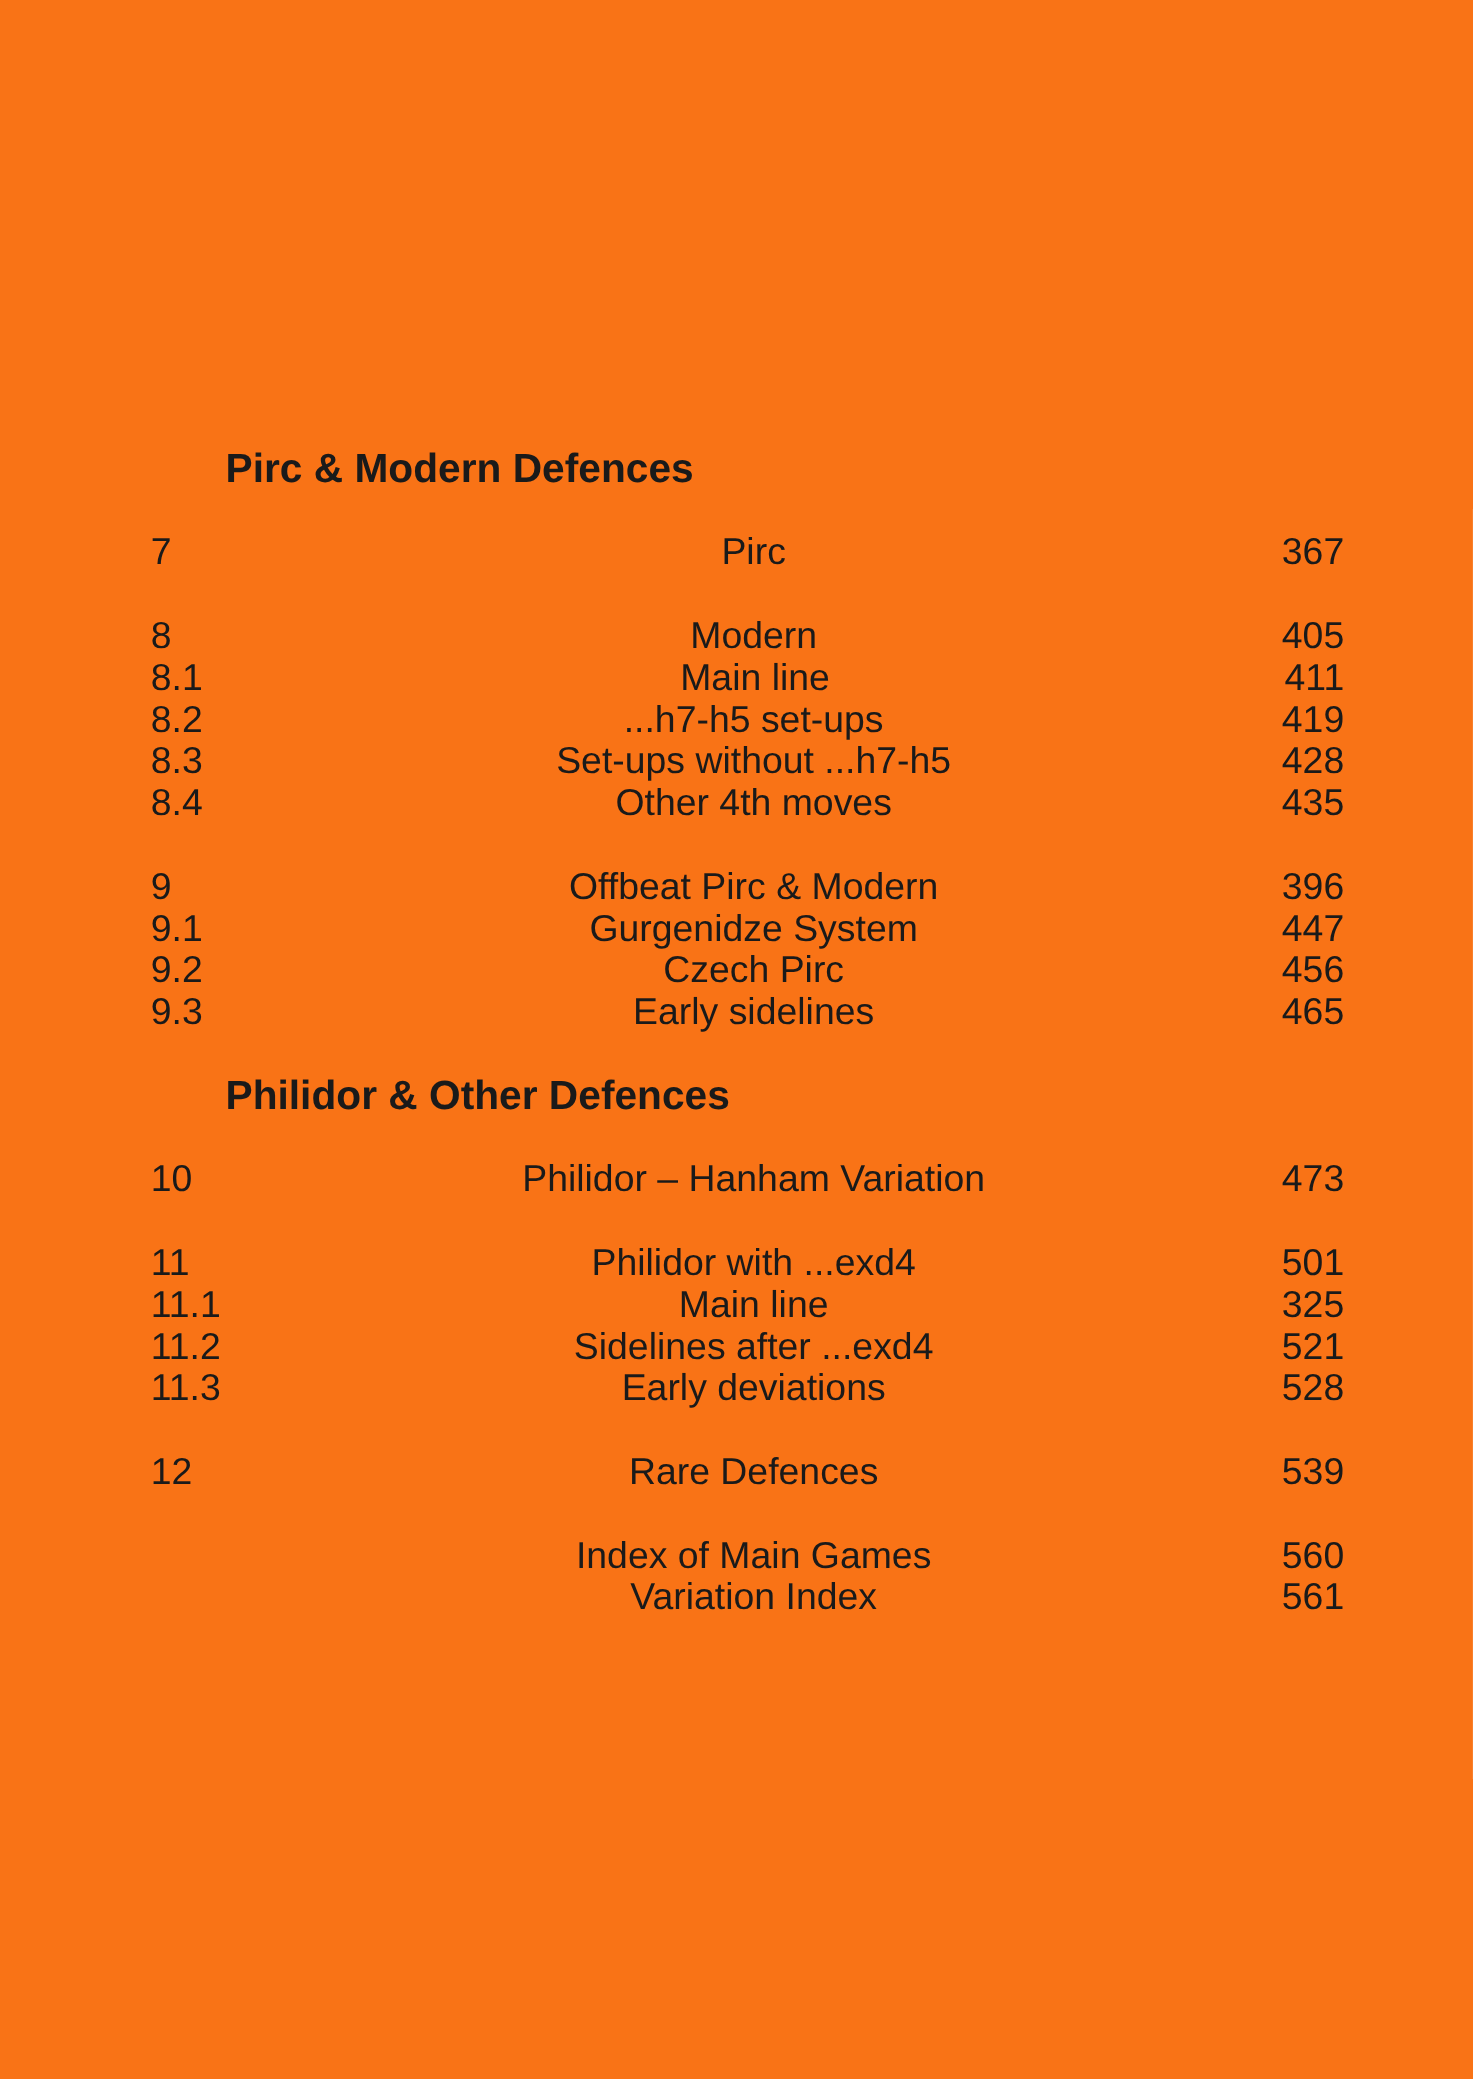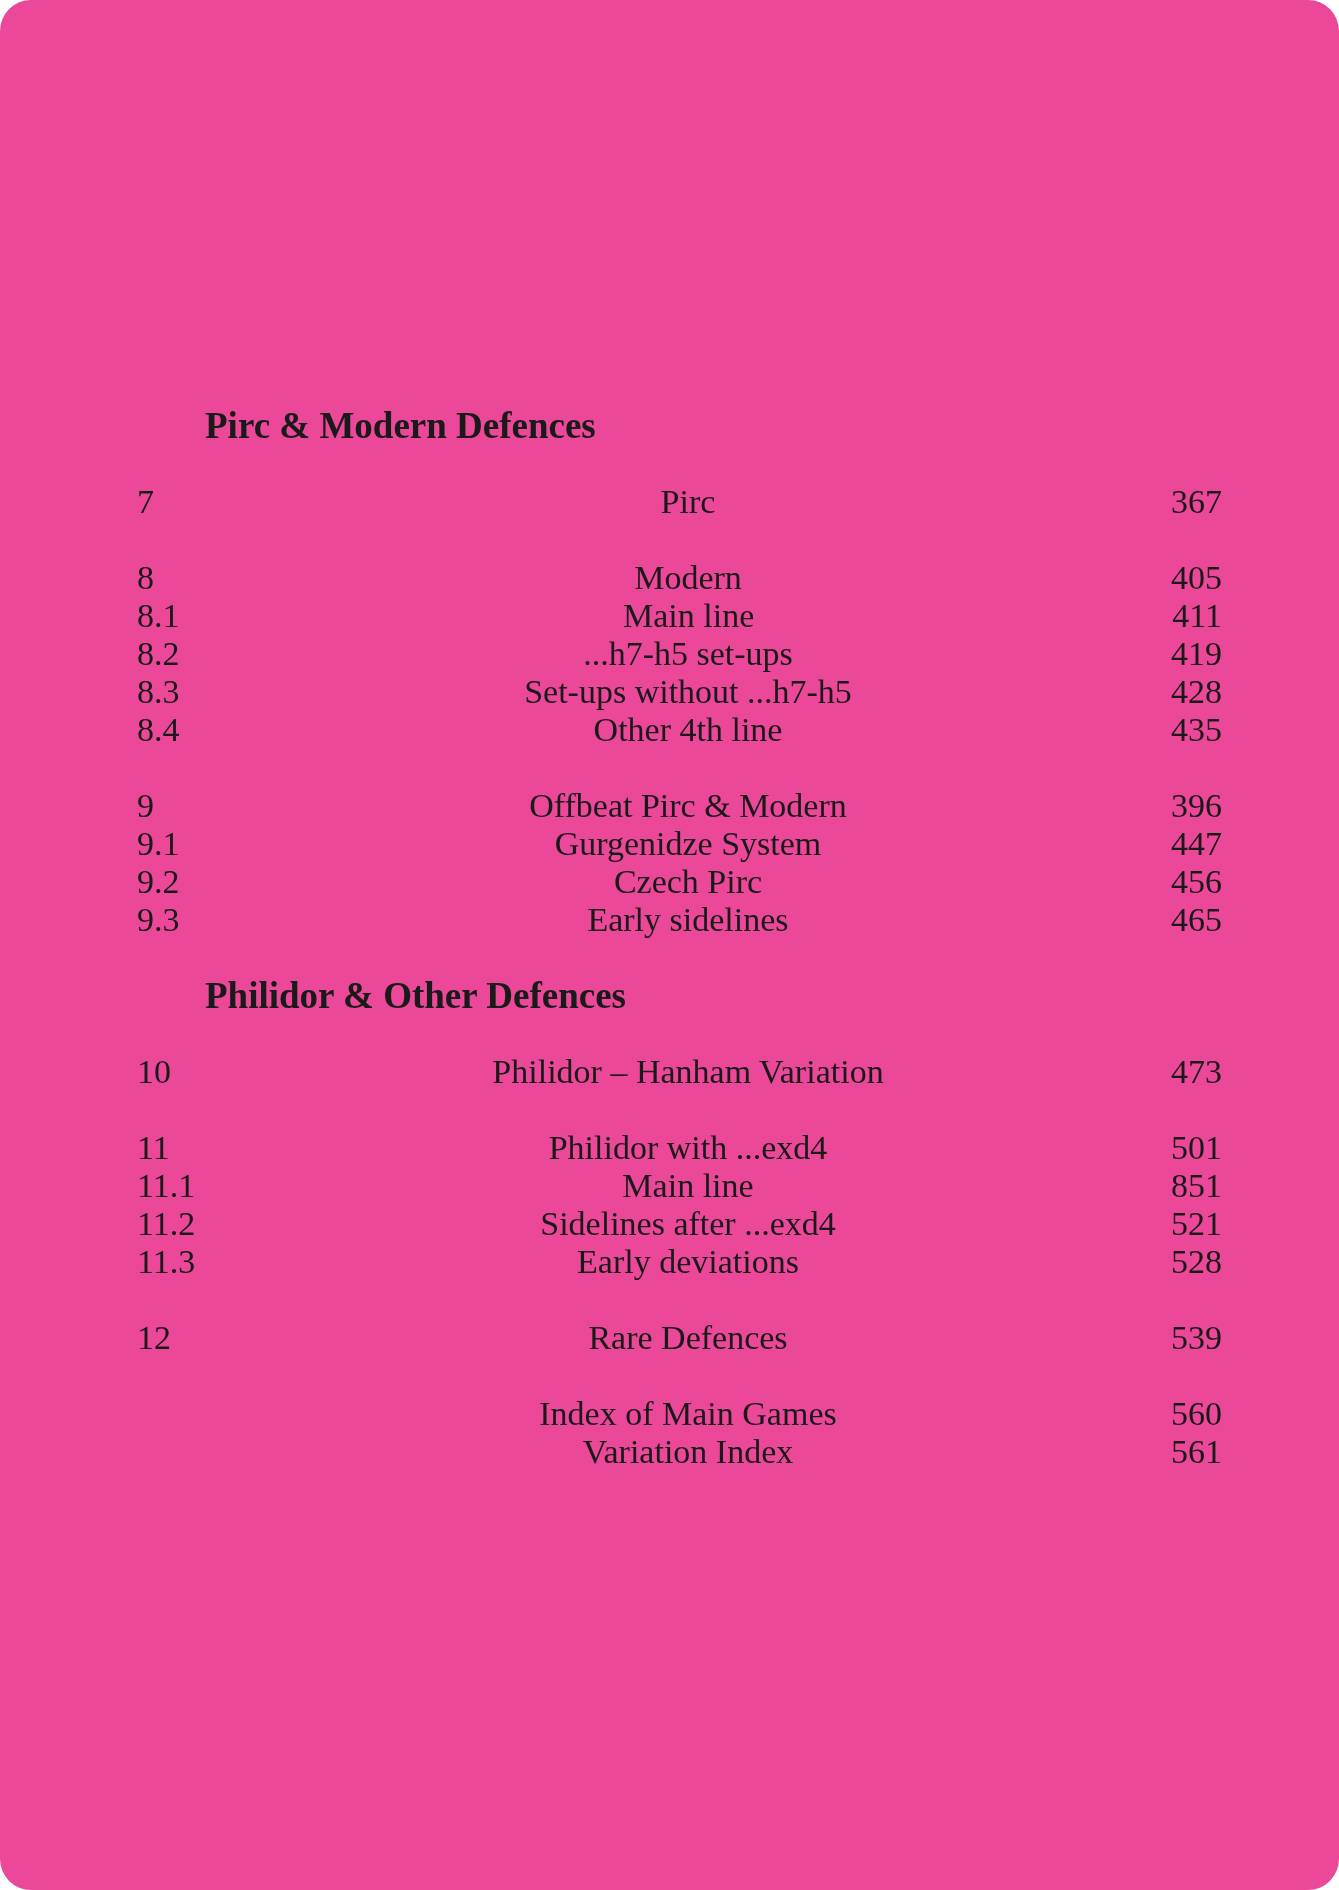--- a/index.html
+++ b/index.html
@@ -4,24 +4,23 @@
 <style>
   html, body {
     margin: 0;
     padding: 0;
     background: #ffffff;
   }
   .page {
     position: relative;
     width: 1339px;
     height: 1890px;
-    background: #ec4899;
+    background: #f97316;
     overflow: hidden;
-    font-family: Liberation Serif, serif;
-    border-radius: 31px;
+    font-family: Liberation Sans, sans-serif;
   }
   .toc {
     position: absolute;
     left: 137px;
     top: 407px;
     width: 1085px;
     font-size: 34px;
     line-height: 38px;
     color: #1a1a1a;
   }
@@ -79,21 +78,21 @@
         <span class="title">...h7-h5 set-ups</span>
         <span class="page-num">419</span>
       </div>
       <div class="row entry-row">
         <span class="num">8.3</span>
         <span class="title">Set-ups without ...h7-h5</span>
         <span class="page-num">428</span>
       </div>
       <div class="row entry-row">
         <span class="num">8.4</span>
-        <span class="title">Other 4th line</span>
+        <span class="title">Other 4th moves</span>
         <span class="page-num">435</span>
       </div>
       <div class="spacer"></div>
       <div class="row entry-row">
         <span class="num">9</span>
         <span class="title">Offbeat Pirc &amp; Modern</span>
         <span class="page-num">396</span>
       </div>
       <div class="row entry-row">
         <span class="num">9.1</span>
@@ -120,21 +119,21 @@
       </div>
       <div class="spacer"></div>
       <div class="row entry-row">
         <span class="num">11</span>
         <span class="title">Philidor with ...exd4</span>
         <span class="page-num">501</span>
       </div>
       <div class="row entry-row">
         <span class="num">11.1</span>
         <span class="title">Main line</span>
-        <span class="page-num">851</span>
+        <span class="page-num">325</span>
       </div>
       <div class="row entry-row">
         <span class="num">11.2</span>
         <span class="title">Sidelines after ...exd4</span>
         <span class="page-num">521</span>
       </div>
       <div class="row entry-row">
         <span class="num">11.3</span>
         <span class="title">Early deviations</span>
         <span class="page-num">528</span>

